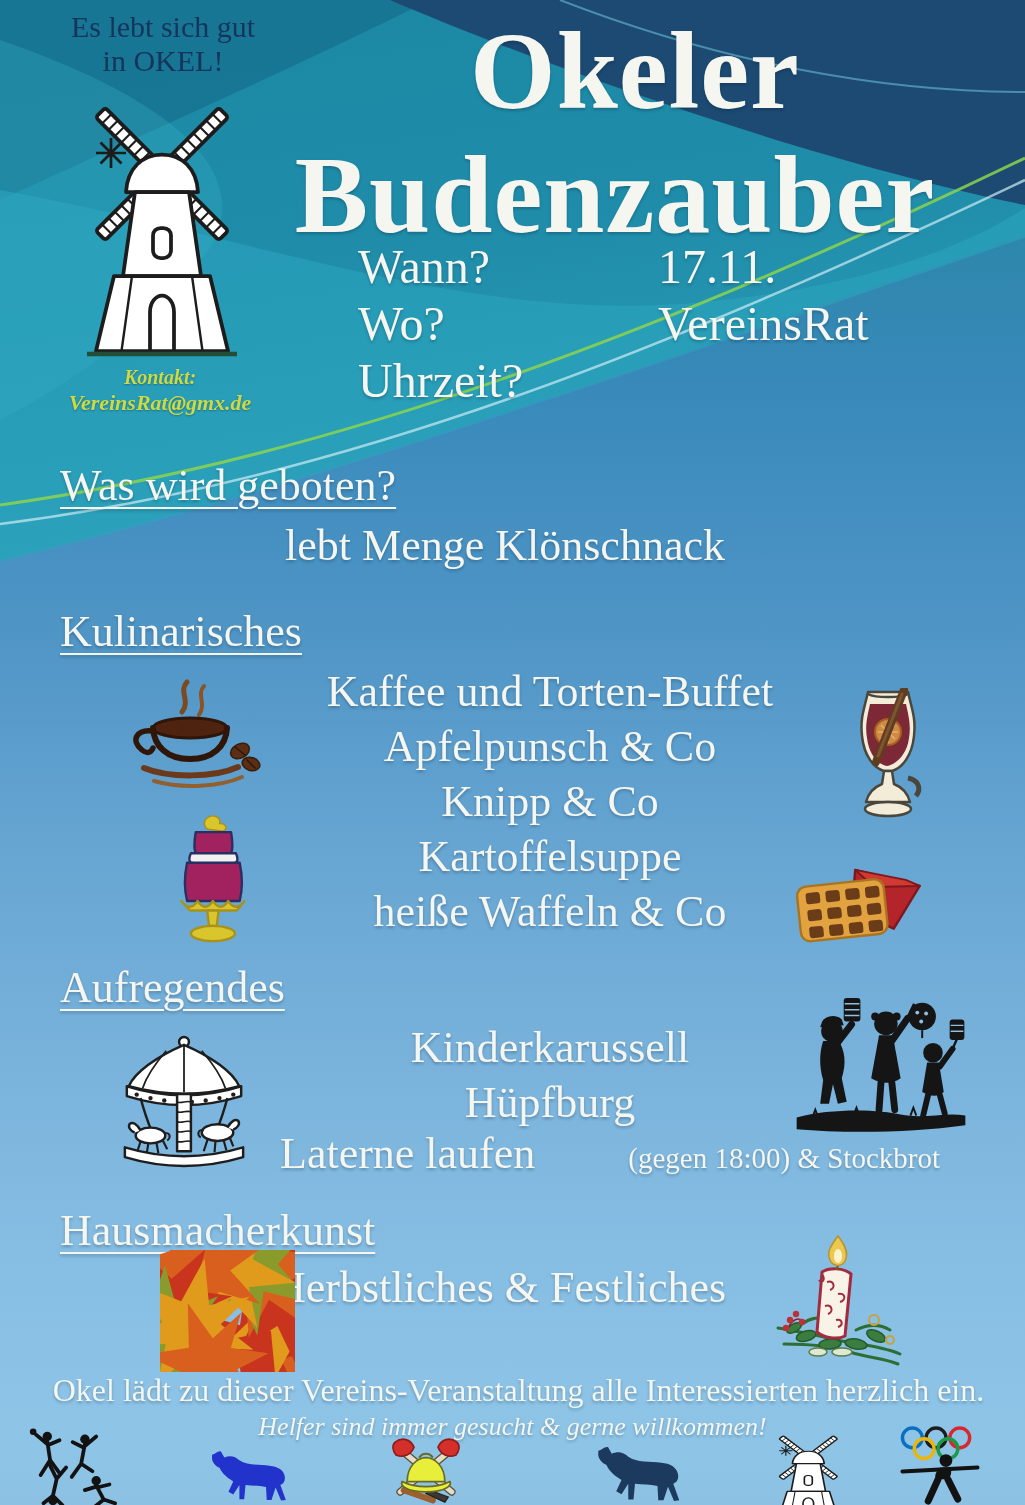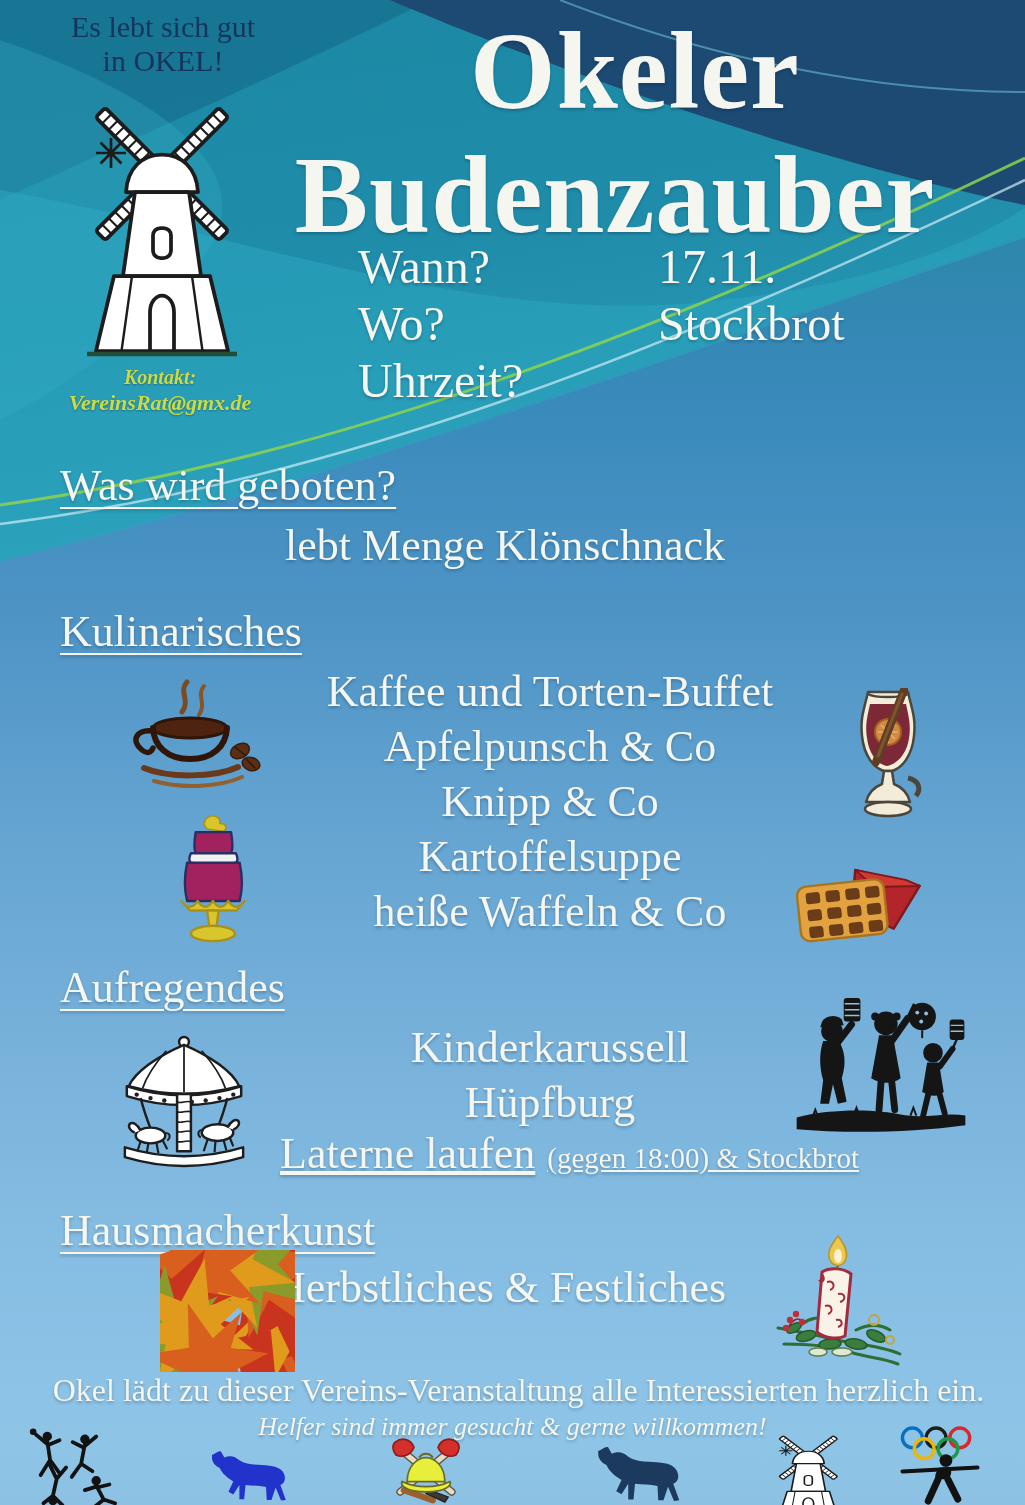--- a/index.html
+++ b/index.html
@@ -14,21 +14,21 @@
   .w { color:#f4f6ef; text-shadow:0 2px 3px rgba(10,30,50,.28); }
   .heading { font-size:44px; text-decoration:underline; text-underline-offset:7px; text-decoration-thickness:2px; }
   .center { text-align:center; }
   .title { font-weight:bold; letter-spacing:1px; line-height:1; }
   .tagline { color:#16355e; font-weight:normal; font-size:30px; line-height:34px; text-align:center; }
   .contact { color:#cdda45; font-weight:bold; text-align:center; line-height:26px; text-shadow:0 1px 2px rgba(0,0,0,.3);font-style:italic; }
   .contact .lbl { font-size:20px; display:block; }
   .contact .eml { font-size:22px; display:block; }
   .qa { display:grid; grid-template-columns:300px auto; row-gap:9px; font-size:48px; line-height:48px; }
   .item { font-size:44px; line-height:55px; }
-  .lantern-line { display:flex; align-items:baseline; justify-content:flex-start; gap:12px;text-decoration:underline; }
+  .lantern-line { display:flex; align-items:baseline; justify-content:space-between; gap:12px; }
   .lantern-main { font-size:44px; }
   .lantern-note { font-size:29px; }
   .footer1 { font-size:32px;margin-left:6px; }
   .footer2 { font-size:26px;font-style:italic; }
   svg { display:block; }
 </style>
 </head>
 <body>
 
 <div class="poster">
@@ -105,21 +105,21 @@
     <span class="eml">VereinsRat@gmx.de</span>
   </div>
 
   <div class="abs w title center" style="left:240px;top:16px;width:790px;font-size:110px">Okeler</div>
   <div class="abs w title center" style="left:200px;top:140px;width:830px;font-size:110px">Budenzauber</div>
 
   <div class="abs w qa" style="left:358px;top:243px">
     <span>Wann?</span>
     <span>17.11.</span>
     <span>Wo?</span>
-    <span>Stockbrot</span>
+    <span>VereinsRat</span>
     <span>Uhrzeit?</span>
   </div>
 
   <div class="abs w heading" style="left:60px;top:460px">Was wird geboten?</div>
   <div class="abs w item center" style="left:140px;top:518px;width:730px">lebt Menge Klönschnack</div>
 
   <div class="abs w heading" style="left:60px;top:606px">Kulinarisches</div>
   <div class="abs w center" style="left:180px;top:664px;width:740px">
     <div class="item">Kaffee und Torten-Buffet</div>
     <div class="item">Apfelpunsch &amp; Co</div>

